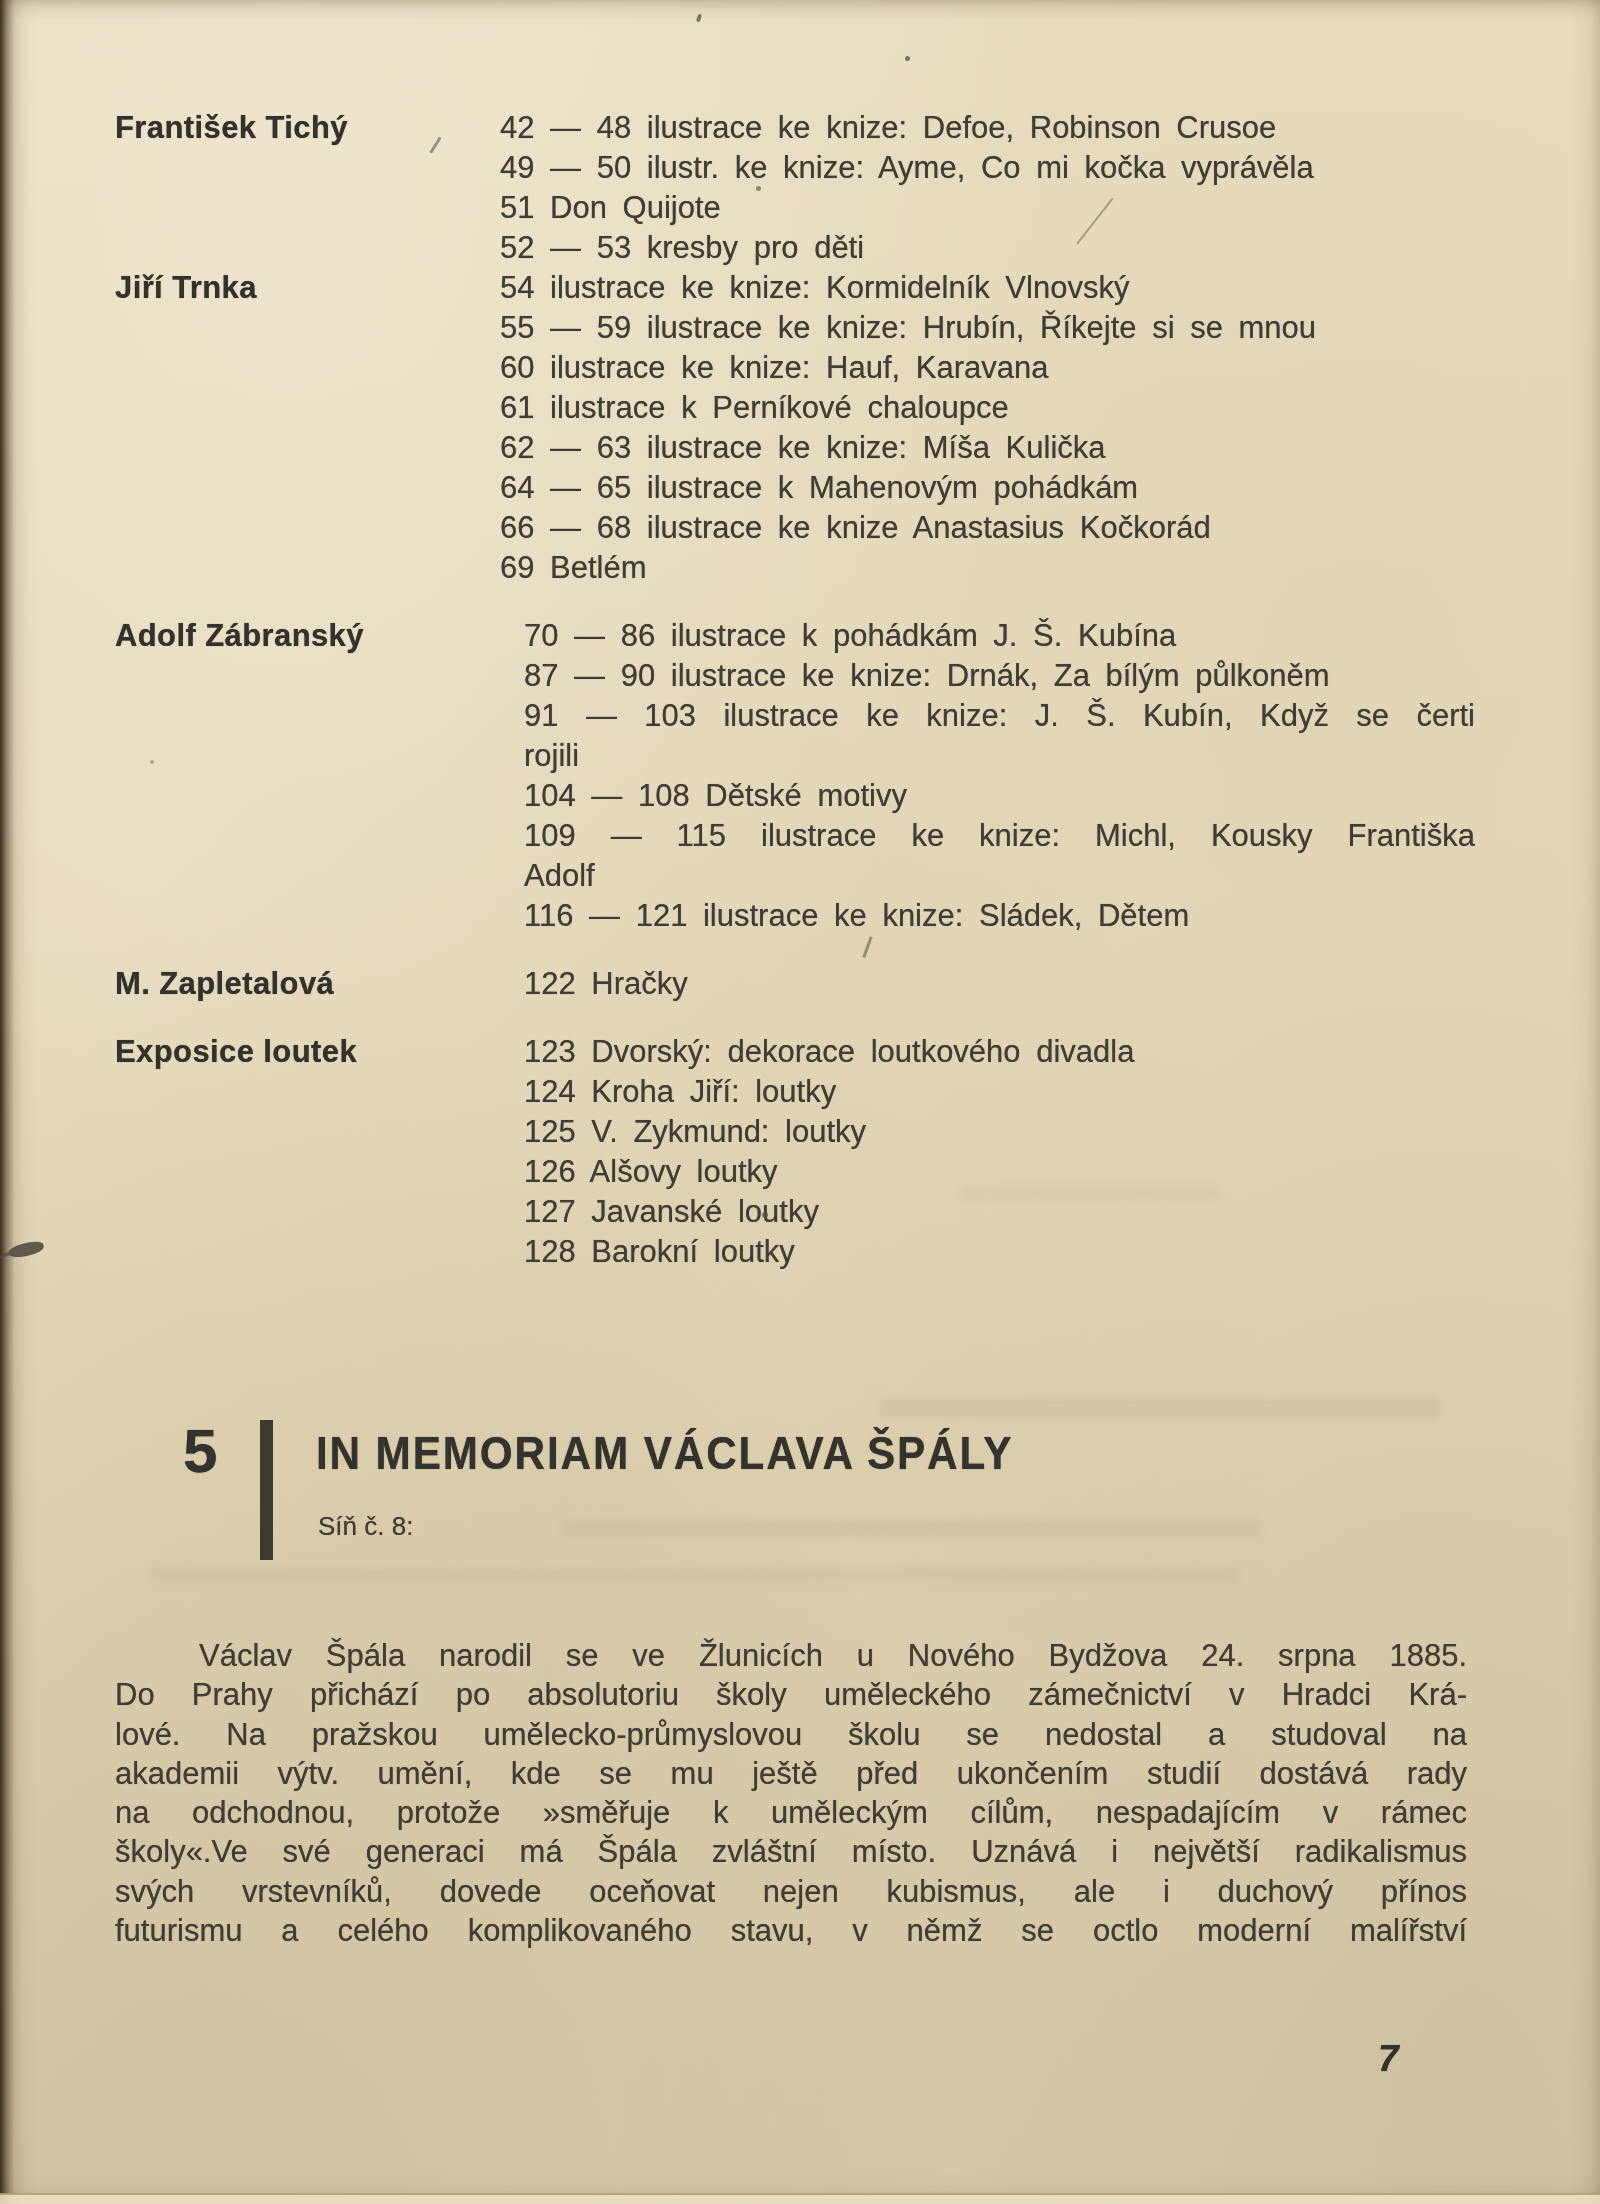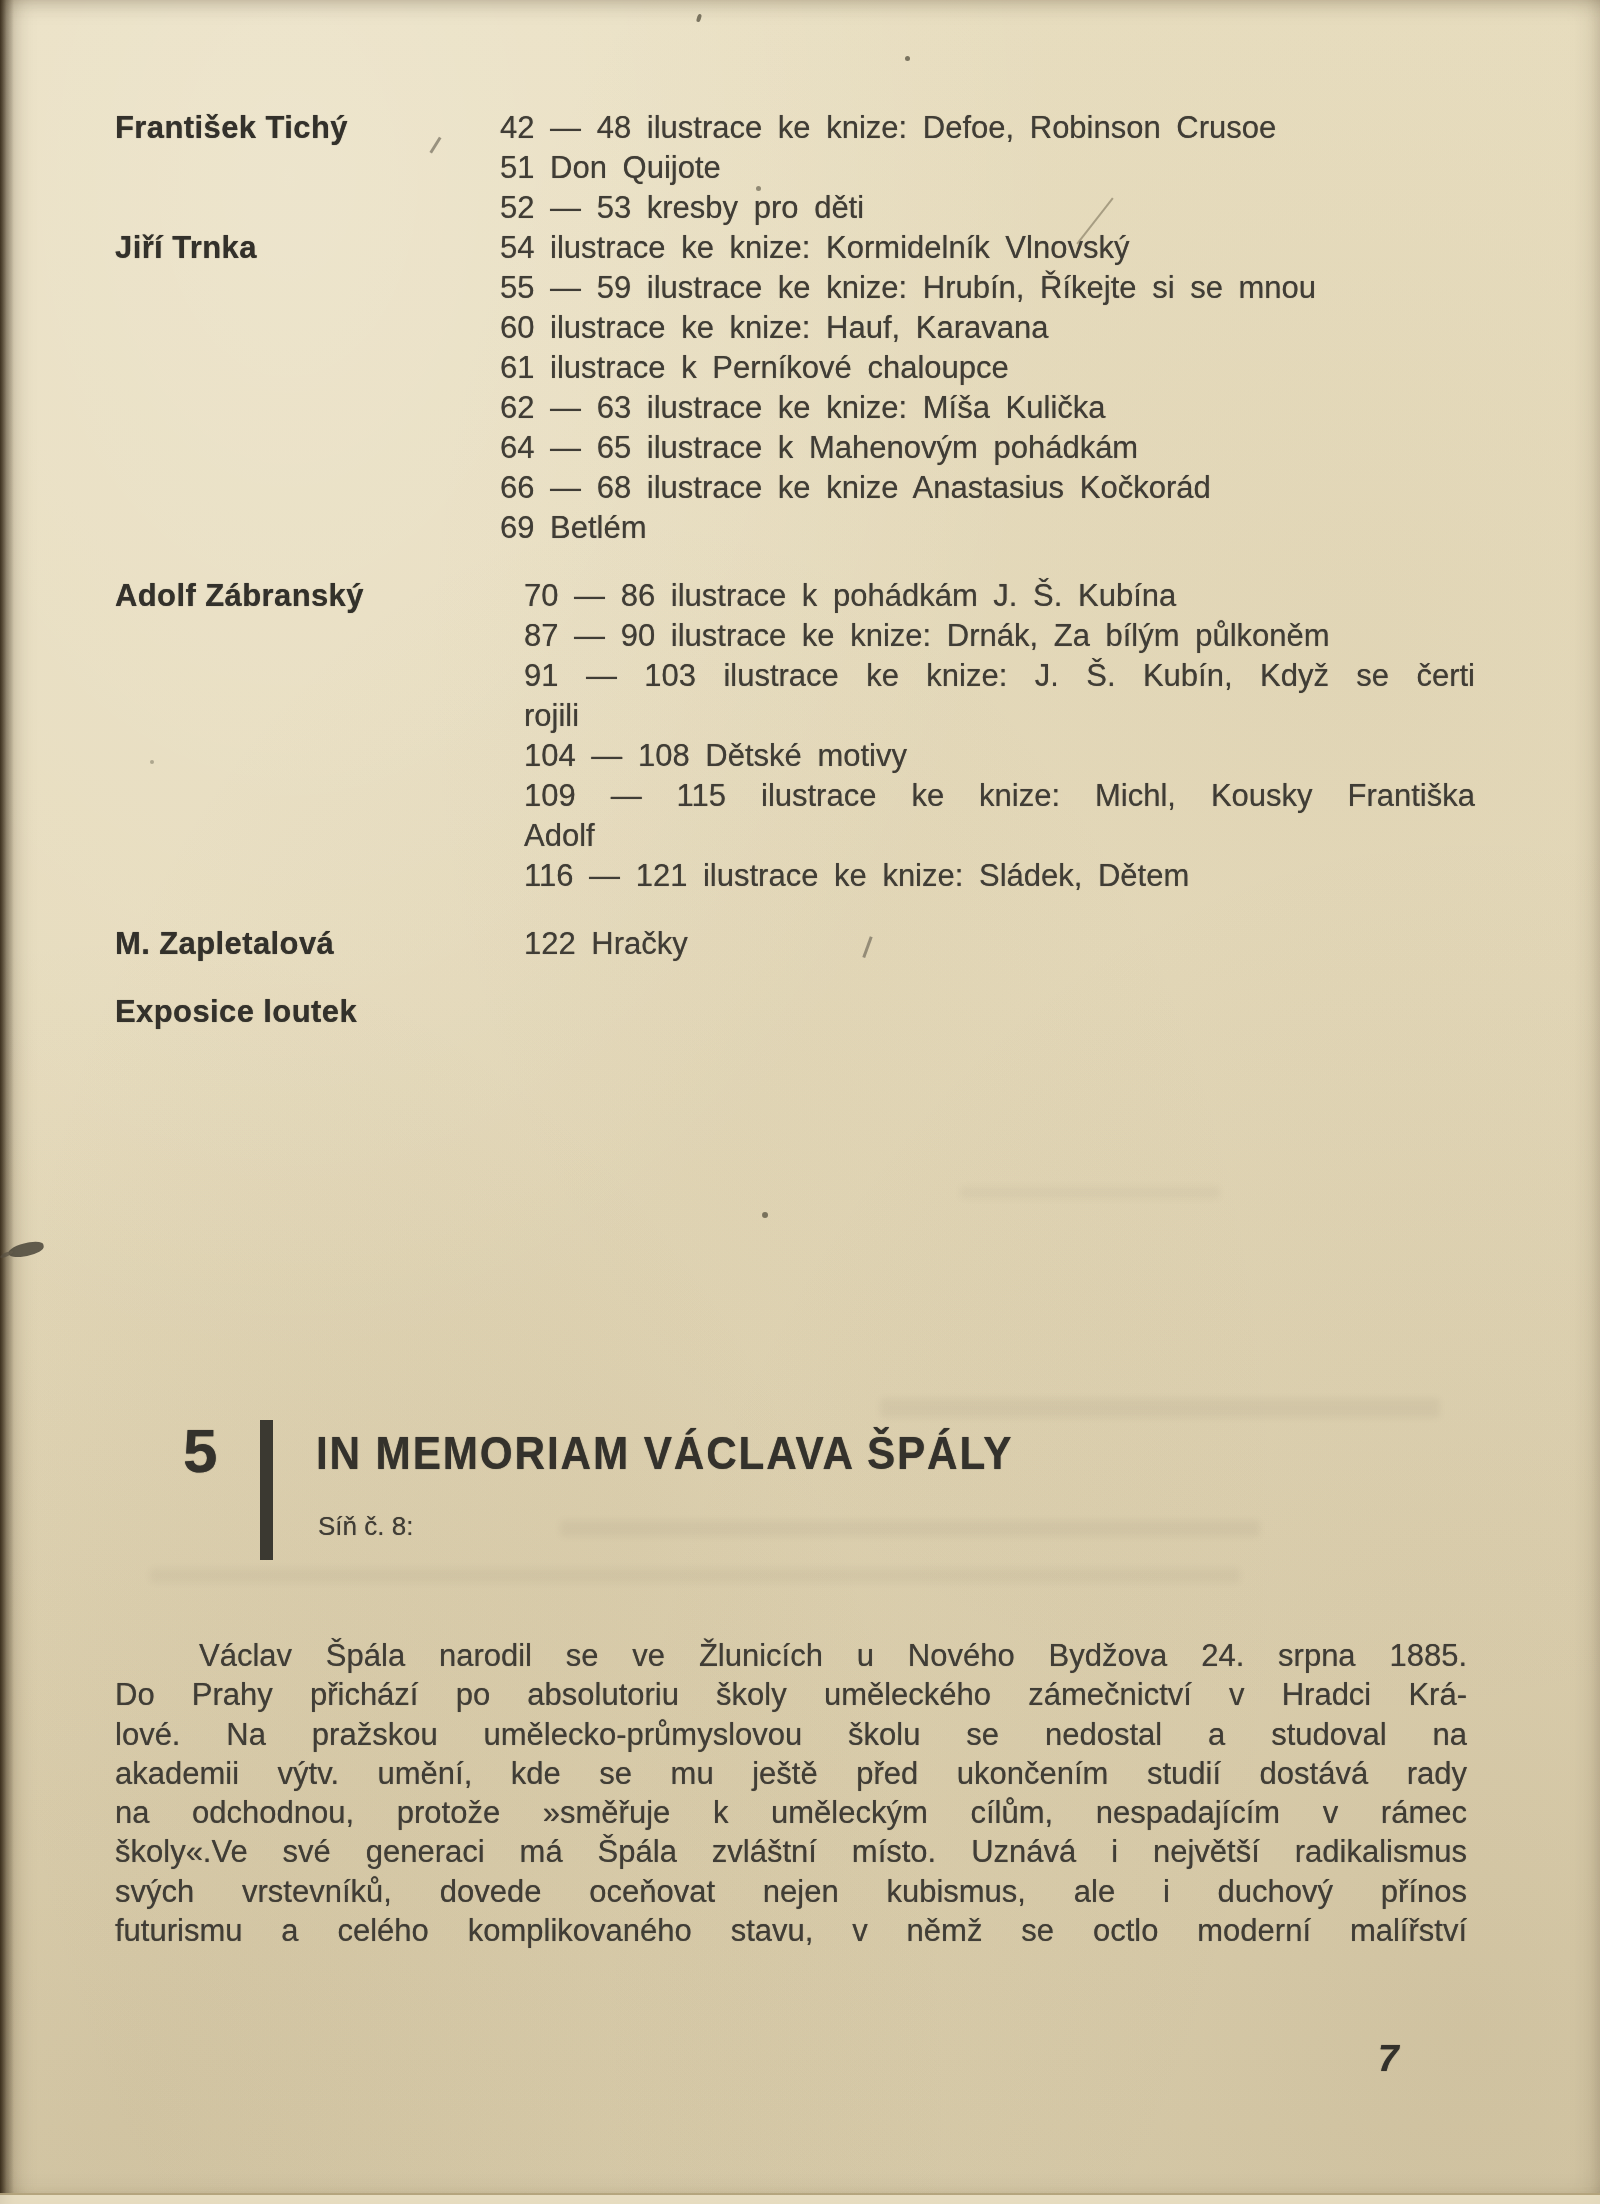--- a/index.html
+++ b/index.html
@@ -98,20 +98,21 @@
 <body>
 
 <div class="page">
 
   <div class="catalog">
 
     <div class="group">
       <div class="artist">František Tichý</div>
       <div class="lines">
         <div class="cl txt">42 — 48 ilustrace ke knize: Defoe, Robinson Crusoe</div>
+        <div class="cl txt">49 — 50 ilustr. ke knize: Ayme, Co mi kočka vyprávěla</div>
         <div class="cl txt">51 Don Quijote</div>
         <div class="cl txt">52 — 53 kresby pro děti</div>
       </div>
     </div>
 
     <div class="group">
       <div class="artist">Jiří Trnka</div>
       <div class="lines">
         <div class="cl txt">54 ilustrace ke knize: Kormidelník Vlnovský</div>
         <div class="cl txt">55 — 59 ilustrace ke knize: Hrubín, Říkejte si se mnou</div>
@@ -140,20 +141,28 @@
 
     <div class="group gap">
       <div class="artist">M. Zapletalová</div>
       <div class="lines">
         <div class="cl txt">122 Hračky</div>
       </div>
     </div>
 
     <div class="group gap">
       <div class="artist">Exposice loutek</div>
+      <div class="lines">
+        <div class="cl txt">123 Dvorský: dekorace loutkového divadla</div>
+        <div class="cl txt">124 Kroha Jiří: loutky</div>
+        <div class="cl txt">125 V. Zykmund: loutky</div>
+        <div class="cl txt">126 Alšovy loutky</div>
+        <div class="cl txt">127 Javanské loutky</div>
+        <div class="cl txt">128 Barokní loutky</div>
+      </div>
     </div>
 
   </div>
 
   <div class="sec-num">5</div>
   <div class="sec-bar"></div>
   <div class="sec-title">IN MEMORIAM VÁCLAVA ŠPÁLY</div>
   <div class="sec-sub txt">Síň č. 8:</div>
 
   <div class="para">

